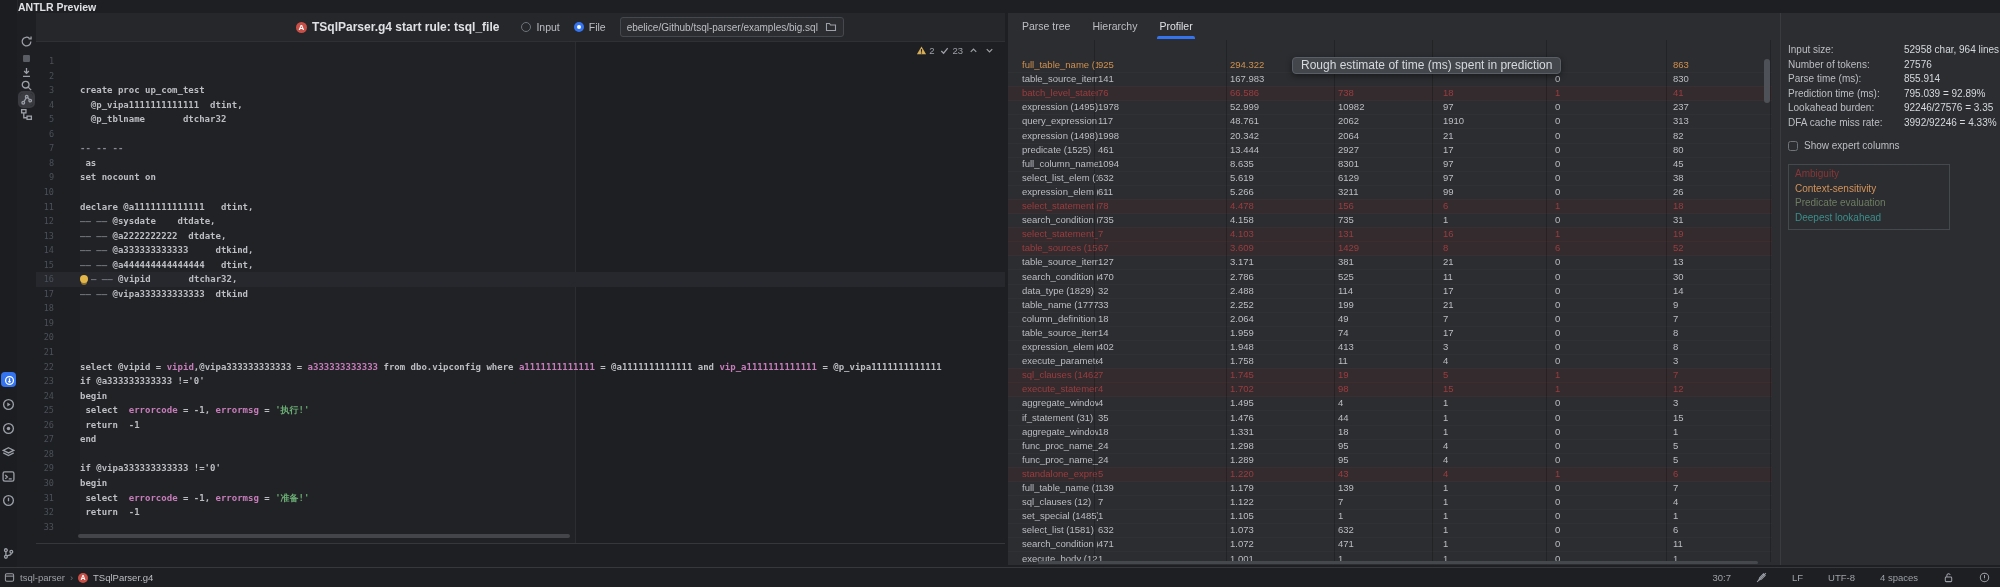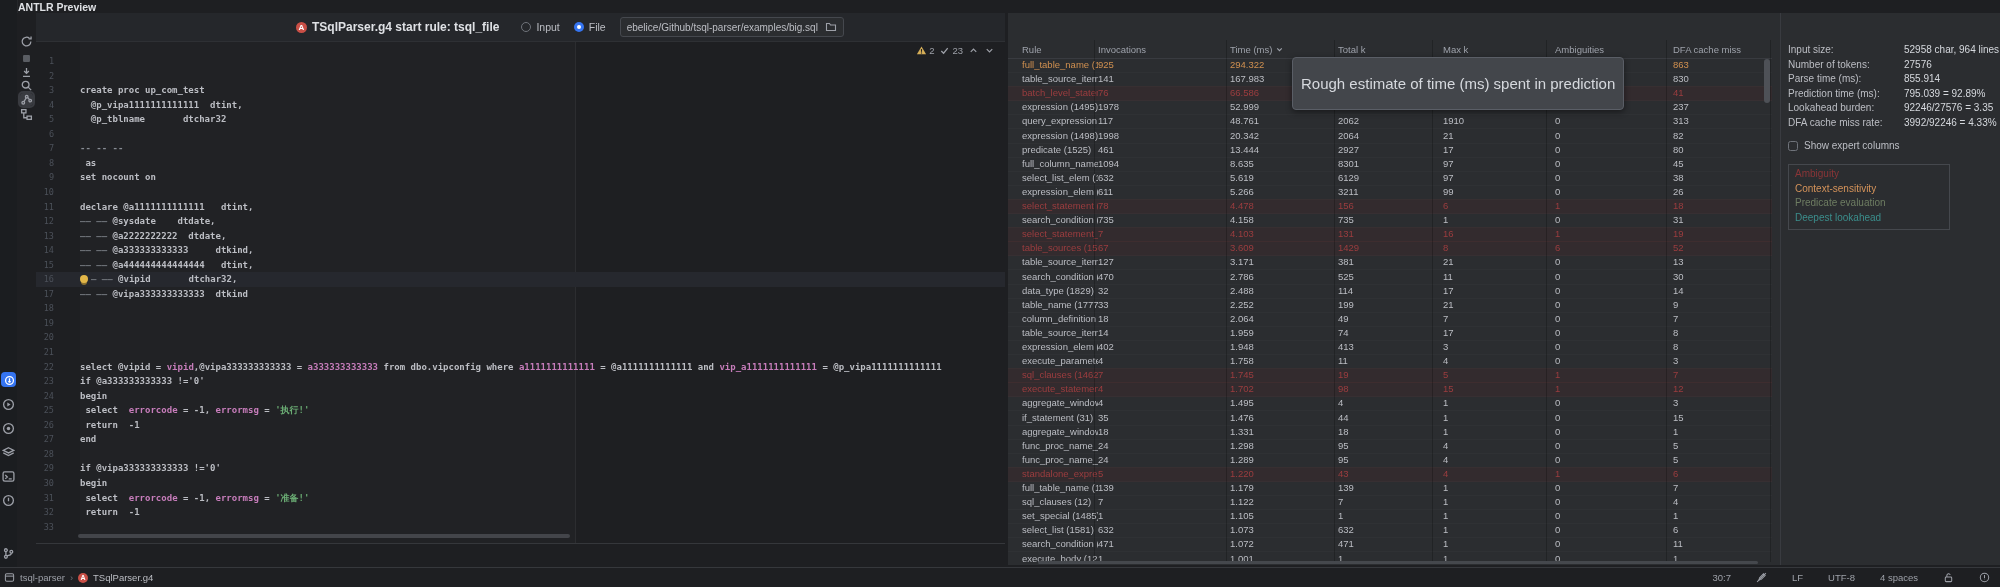--- a/index.html
+++ b/index.html
@@ -60,21 +60,21 @@
   .trow{position:absolute;left:0;right:0;height:14.1px;display:grid;
     grid-template-columns:76px 132px 108px 105px 112px 118px auto;padding-left:14px;
     font-size:9.5px;line-height:14.1px;color:#bcbec4;border-bottom:1px solid rgba(255,255,255,0.025);}
   .trow span{white-space:nowrap;overflow:hidden;}
   .trow.hl{color:#d09050;}
   .trow.amb{color:#9c3d3f;background:rgba(130,32,32,0.10);}
   .grid-v{position:absolute;top:27px;bottom:3px;width:1px;background:rgba(0,0,0,0.22);}
   .v-scroll{position:absolute;left:756px;top:46px;width:6px;height:44px;background:#4e5157;border-radius:3px;}
   .tbl-hscroll{position:absolute;left:30px;bottom:1px;height:3px;width:720px;background:#45484d;border-radius:2px;}
   .tooltip{position:absolute;left:284px;top:44px;height:15px;line-height:15px;background:#43464b;border:1px solid #5a5e66;
-    border-radius:4px;padding:18px 8px;font-size:15px;color:#d6d9de;white-space:nowrap;box-shadow:0 2px 6px rgba(0,0,0,0.45);z-index:5;}
+    border-radius:4px;padding:0 8px;font-size:12px;color:#d6d9de;white-space:nowrap;box-shadow:0 2px 6px rgba(0,0,0,0.45);z-index:5;}
   .stats-divider{position:absolute;left:772px;top:0;bottom:0;width:1px;background:#393b40;}
   .stats{position:absolute;left:780px;top:30px;right:6px;font-size:10px;}
   .stat-row{position:absolute;left:0;right:0;height:14px;line-height:14px;white-space:nowrap;}
   .stat-label{color:#bcbec4;}
   .stat-value{position:absolute;left:116px;color:#d5d8dd;}
   .expert{position:absolute;left:0;display:flex;align-items:center;gap:6px;color:#bcbec4;}
   .cb{width:10px;height:10px;border:1px solid #6f737a;border-radius:2.5px;box-sizing:border-box;background:#2b2d30;}
   .legend{position:absolute;left:0;width:148px;border:1px solid #45484d;padding:2px 6px 4px 6px;}
   .legend-item{height:14.5px;line-height:14.5px;font-size:10px;white-space:nowrap;}
   
@@ -251,34 +251,26 @@
           </svg>
         <svg width="11" height="11" viewBox="0 0 12 12" fill="none" stroke="#9da0a8" stroke-width="1.3">
             <path d="M3 4.5 6 7.5l3-3"></path>
           </svg>
       </div>
       <div class="h-scroll"></div>
     </div>
   </div>
 
   <div class="right-panel">
-
-    <div class="thead" id="thead">
-        <span class="hc">Rule</span>
-        <span class="hc">Invocations</span>
-        <span class="hc">Time (ms)<span>
-            <svg width="9" height="9" viewBox="0 0 12 12" fill="none" stroke="#9ea2ab" stroke-width="1.5">
-              <path d="M3 4.5 6 7.5l3-3"></path>
-            </svg>
-          </span></span>
-        <span class="hc">Total k</span>
-        <span class="hc">Max k</span>
-        <span class="hc">Ambiguities</span>
-        <span class="hc">DFA cache miss</span>
-      </div>
+    <div class="tabs" id="tabs">
+        <div class="tab">Parse tree</div>
+        <div class="tab">Hierarchy</div>
+        <div class="tab active">Profiler</div>
+      </div>
+
     <div class="tbody" id="tbody">
         <div class="trow hl" style="top: 0px;">
           <span>full_table_name (1775)</span>
           <span>925</span>
           <span>294.322</span>
           <span></span>
           <span></span>
           <span>0</span>
           <span>863</span>
         </div>

